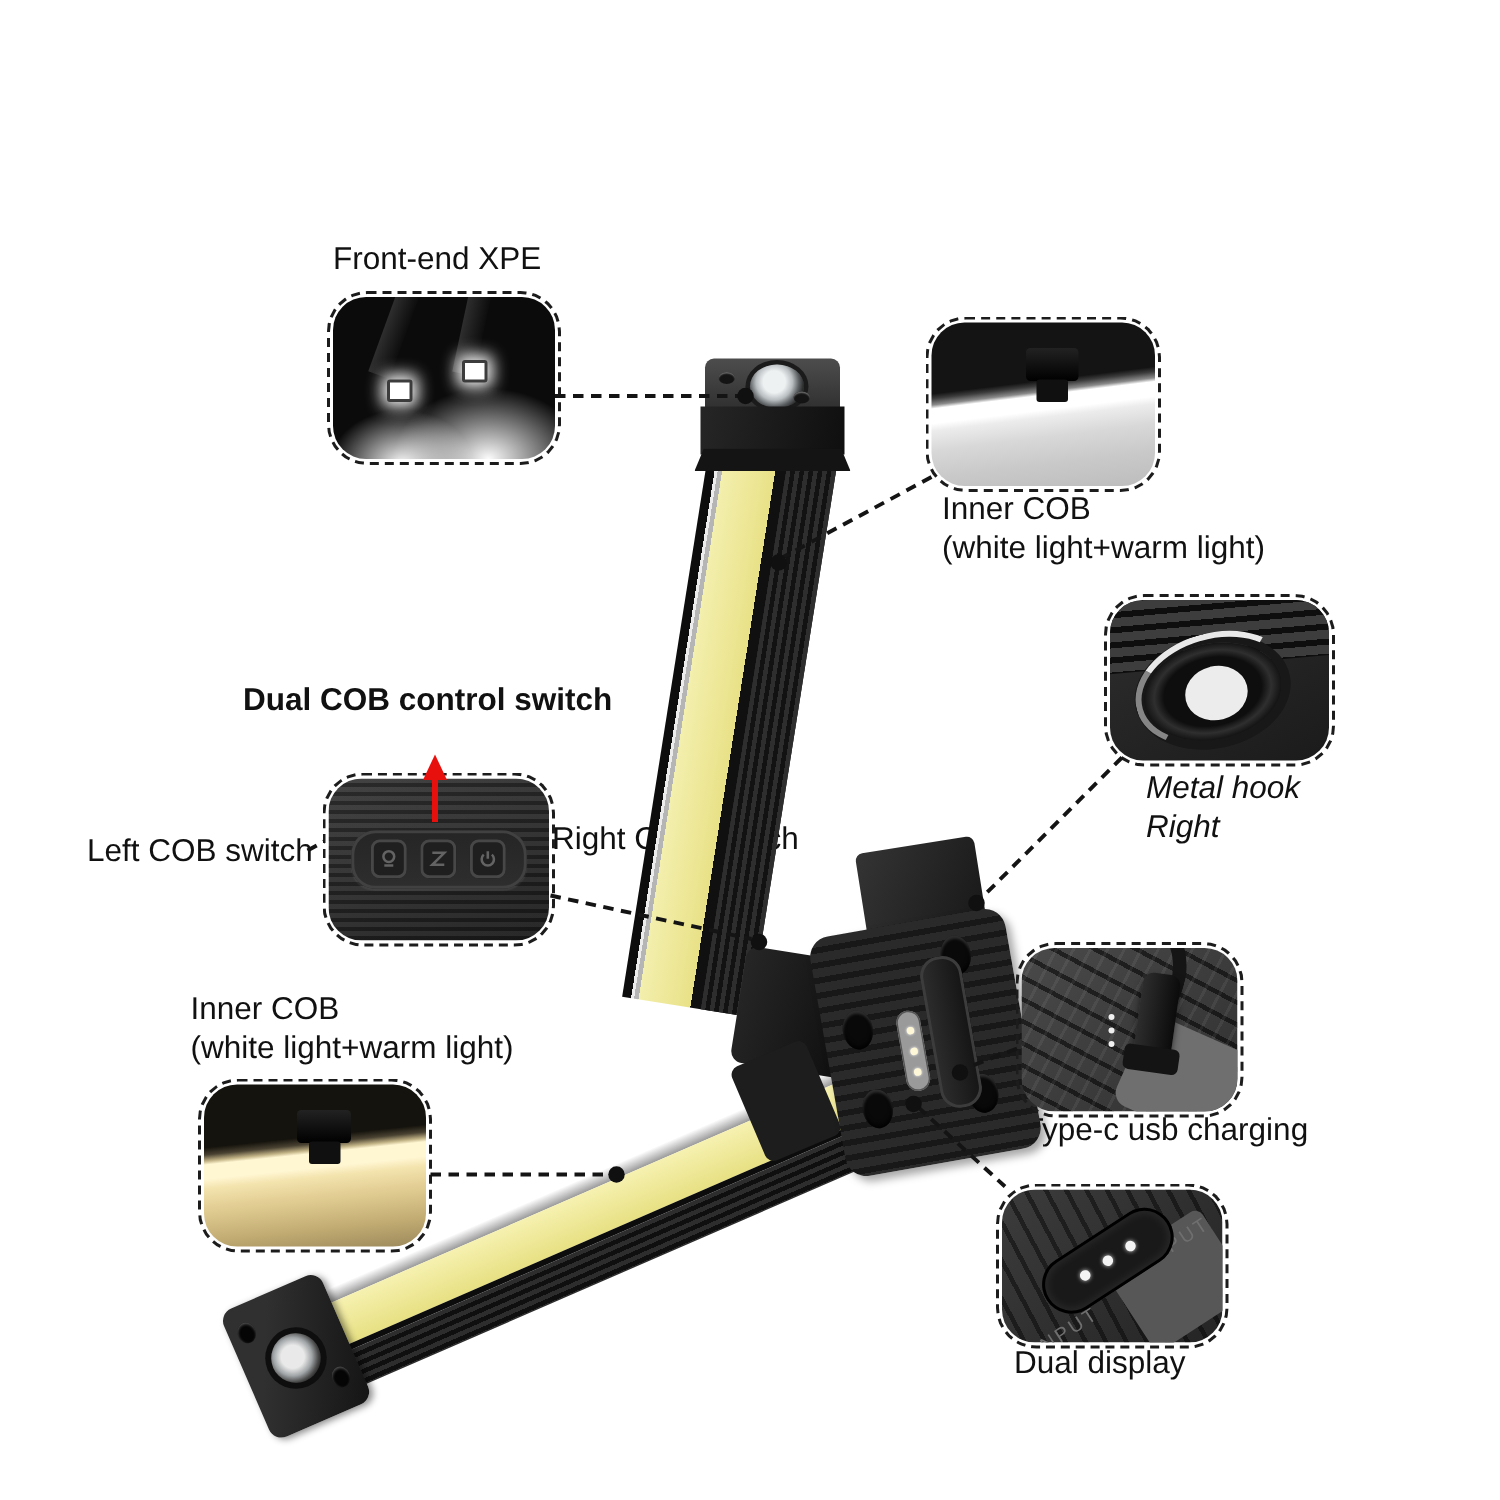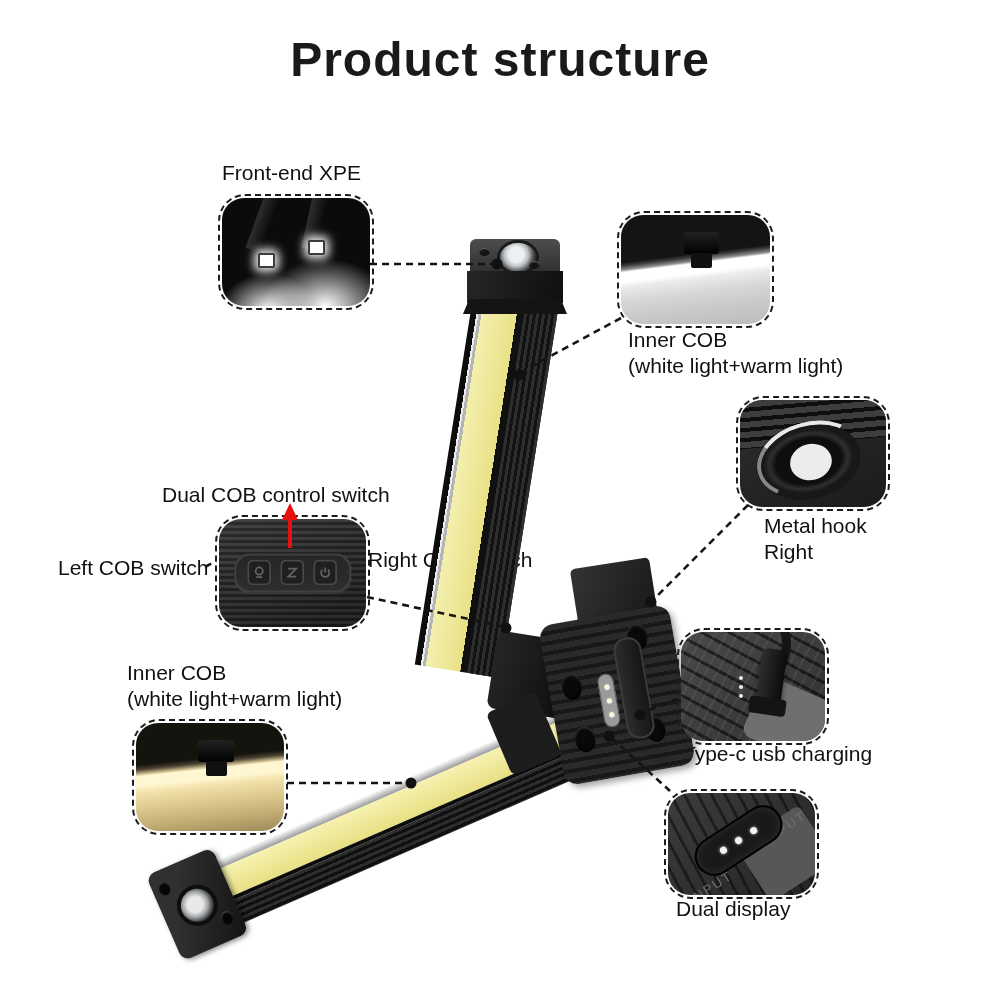--- a/index.html
+++ b/index.html
@@ -160,21 +160,20 @@
   .ledpanel span{width:5px;height:5px;border-radius:50%;background:#fff8d8;box-shadow:0 0 2px #fff;}
 
   
   .lines{position:absolute;inset:0;z-index:7;pointer-events:none;}
 </style>
 </head>
 <body>
 
 <div class="page">
 
-  <div class="title">Product structure</div>
 
   <div class="prod">
     <div class="bracket"></div>
 
     <div class="arm">
       <i class="arm-silver"></i>
       <i class="arm-yellow"></i>
       <i class="arm-seam"></i>
       <i class="arm-ribs"></i>
       <div class="endcap">
@@ -323,26 +322,26 @@
     </g>
   </svg>
 
   <div class="label" style="left:222px;top:160px;">Front-end XPE</div>
 
   <div class="label" style="left:628px;top:327px;">
     <div>Inner COB</div>
     <div>(white light+warm light)</div>
   </div>
 
-  <div class="label" style="left:764px;top:513px;">
+  <div class="label" style="left:764px;top:513px;font-style:italic;">
     <div>Metal hook</div>
     <div>Right</div>
   </div>
 
-  <div class="label" style="left:162px;top:482px;">Dual COB control switch</div>
+  <div class="label" style="left:162px;top:454px;font-weight:bold;">Dual COB control switch</div>
   <div class="label" style="left:58px;top:555px;">Left COB switch</div>
   <div class="label" style="left:368px;top:547px;">Right COB switch</div>
 
   <div class="label" style="left:127px;top:660px;">
     <div>Inner COB</div>
     <div>(white light+warm light)</div>
   </div>
 
   <div class="label" style="left:683px;top:741px;">Type-c usb charging</div>
   <div class="label" style="left:676px;top:896px;">Dual display</div>

